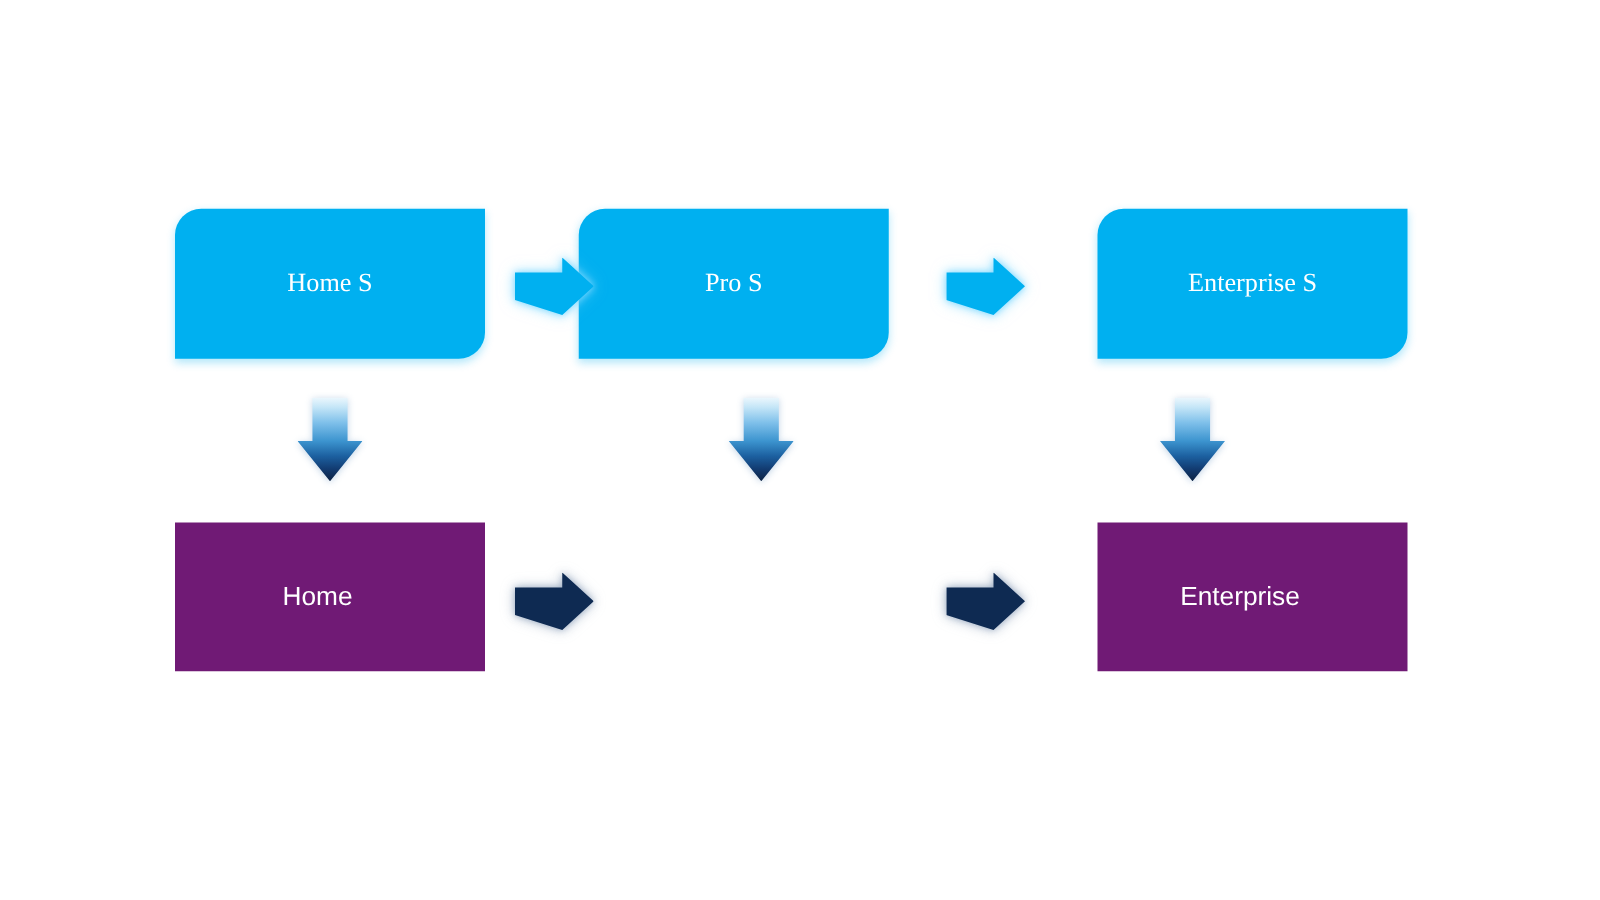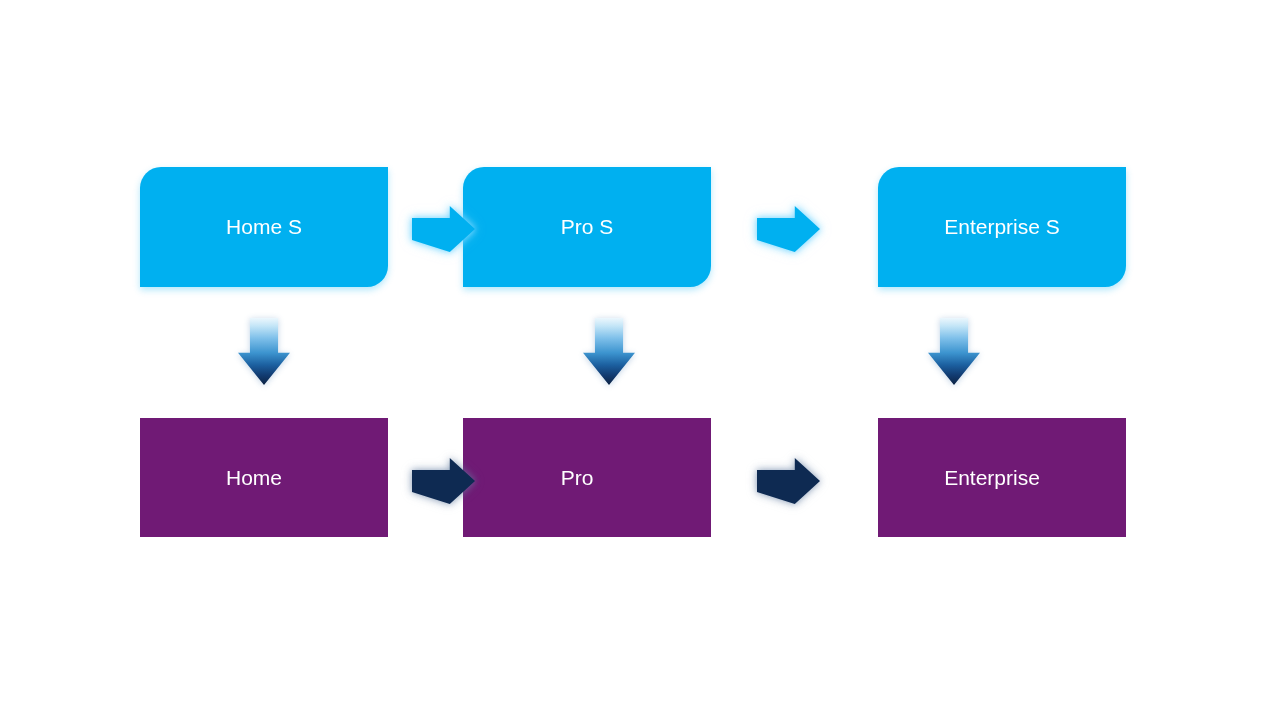--- a/index.html
+++ b/index.html
@@ -22,20 +22,21 @@
     color: #ffffff;
     font-size: 21px;
     line-height: 1.2;
   }
   .node.top {
     top: 167px;
     height: 120px;
     background: #00b0f0;
     border-radius: 21px 0 21px 0;
     box-shadow: 0 3px 7px rgba(0, 176, 240, 0.30);
+    font-family: Liberation Serif, serif;
   }
   .node.bottom {
     top: 418px;
     height: 119px;
     background: #701a75;
   }
   .node.bottom .label { transform: translateX(-10px); }
   .col0 { left: 140px; }
   .col1 { left: 463px; }
   .col2 { left: 830px; margin-left: 48px; }
@@ -97,23 +98,20 @@
   <div class="arrow-wrap down-arrow dcol1">
     <div class="arrow-shape"></div>
   </div>
   <div class="arrow-wrap down-arrow dcol2">
     <div class="arrow-shape"></div>
   </div>
 
   <div class="node bottom col0">
     <span class="label">Home</span>
   </div>
-  <div class="node bottom col1">
-    <span class="label">Pro</span>
-  </div>
   <div class="node bottom col2">
     <span class="label">Enterprise</span>
   </div>
 
   <div class="arrow-wrap right-arrow row-bottom gap0">
     <div class="arrow-shape"></div>
   </div>
   <div class="arrow-wrap right-arrow row-bottom gap1">
     <div class="arrow-shape"></div>
   </div>

